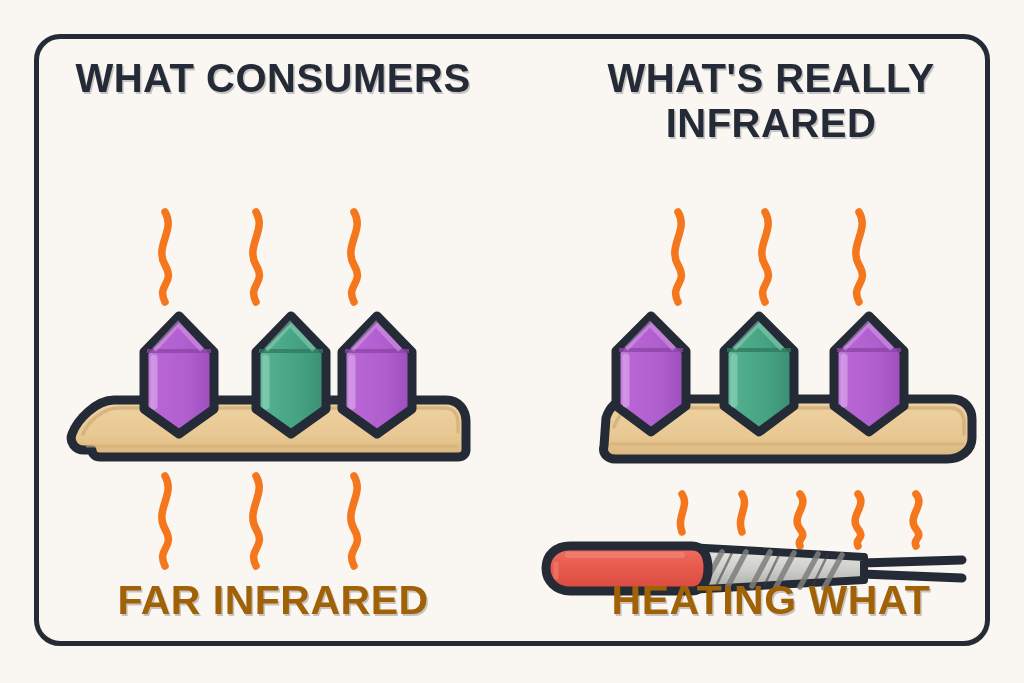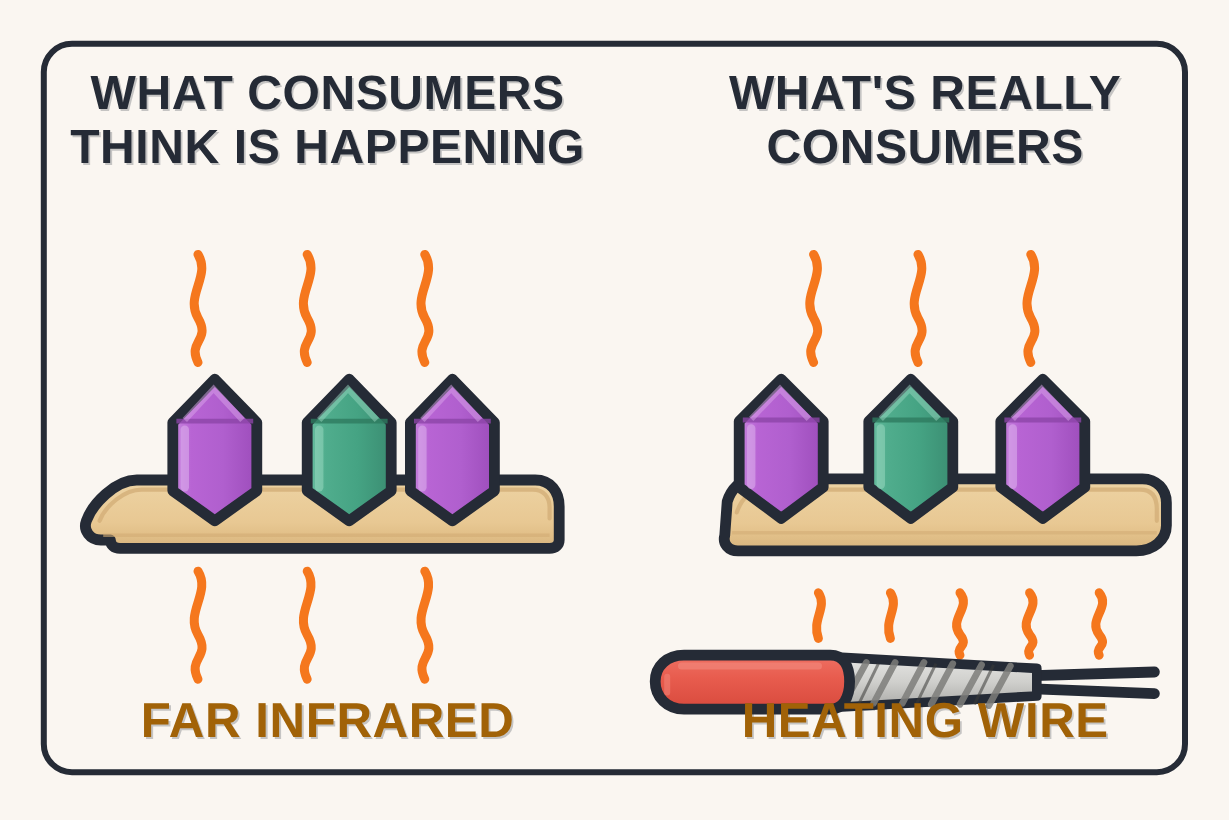--- a/index.html
+++ b/index.html
@@ -76,21 +76,20 @@
 <body>
 
 <div id="stage">
 
   <div id="frame"></div>
 
   <div class="panel" id="panel-left">
 
     <div class="heading">
       <div>WHAT CONSUMERS</div>
-      <div>THINK IS HAPPENING</div>
     </div>
 
     <svg class="svg-layer" viewBox="0 0 478 612">
       <defs>
         <linearGradient id="purpGradL" x1="0" y1="0" x2="1" y2="0">
           <stop offset="0%" stop-color="#c887df"></stop>
           <stop offset="22%" stop-color="#b864d4"></stop>
           <stop offset="60%" stop-color="#b05fce"></stop>
           <stop offset="100%" stop-color="#9d4dbb"></stop>
         </linearGradient>
@@ -148,21 +147,21 @@
       </g>
     </svg>
 
     <div class="footlabel">FAR INFRARED</div>
   </div>
 
   <div class="panel" id="panel-right">
 
     <div class="heading">
       <div>WHAT'S REALLY</div>
-      <div>CONSUMERS</div>
+      <div>INFRARED</div>
     </div>
 
     <svg class="svg-layer" viewBox="0 0 478 612">
       <defs>
         <linearGradient id="purpGradR" x1="0" y1="0" x2="1" y2="0">
           <stop offset="0%" stop-color="#c887df"></stop>
           <stop offset="22%" stop-color="#b864d4"></stop>
           <stop offset="60%" stop-color="#b05fce"></stop>
           <stop offset="100%" stop-color="#9d4dbb"></stop>
         </linearGradient>
@@ -250,16 +249,16 @@
           <path d="M280 553 L 296 520"></path>
         </g>
 
         <path d="M38 512 L 160 512 C 170 512, 176 520, 176 534 C 176 548, 170 557, 160 557
                  L 38 557 C 24 557, 14 547, 14 534 C 14 521, 24 512, 38 512 Z" fill="url(#wireRedGrad)" stroke="#252b36" stroke-width="9" stroke-linejoin="round"></path>
         <path d="M36 521 L 150 521" stroke="#f28579" stroke-width="6" stroke-linecap="round" opacity="0.7"></path>
         <path d="M24 530 L 24 543" stroke="#f28579" stroke-width="5" stroke-linecap="round" opacity="0.55"></path>
       </g>
     </svg>
 
-    <div class="footlabel">HEATING WIRE</div>
+    <div class="footlabel">HEATING WHAT</div>
   </div>
 
 </div>
 
 </body></html>

